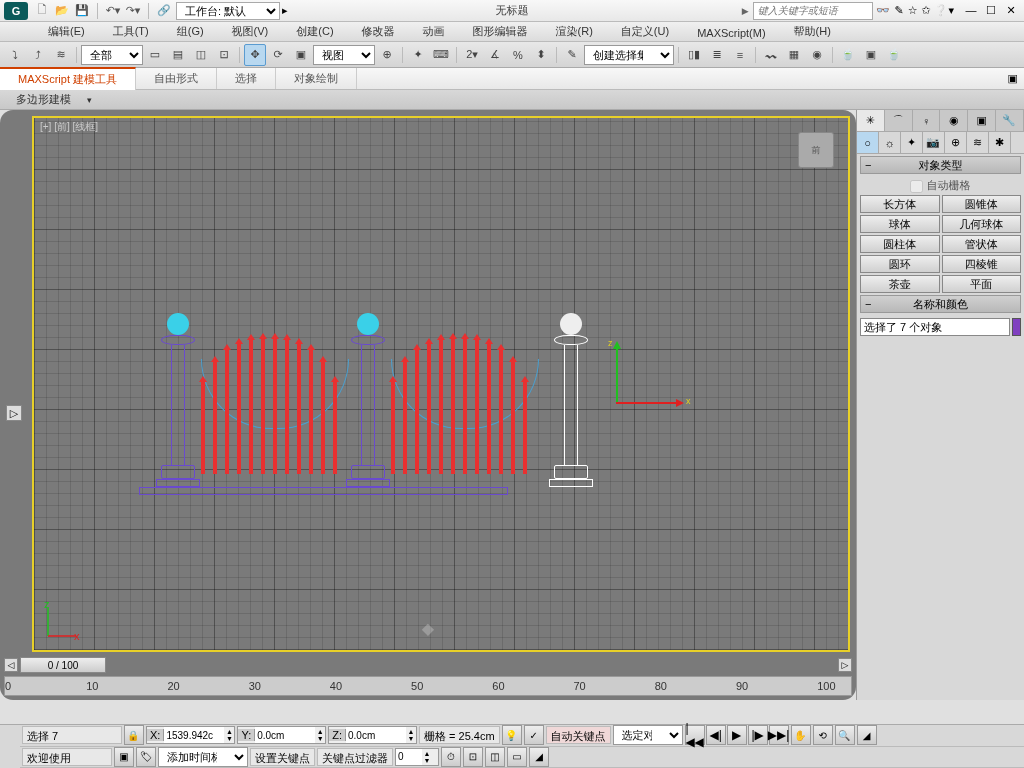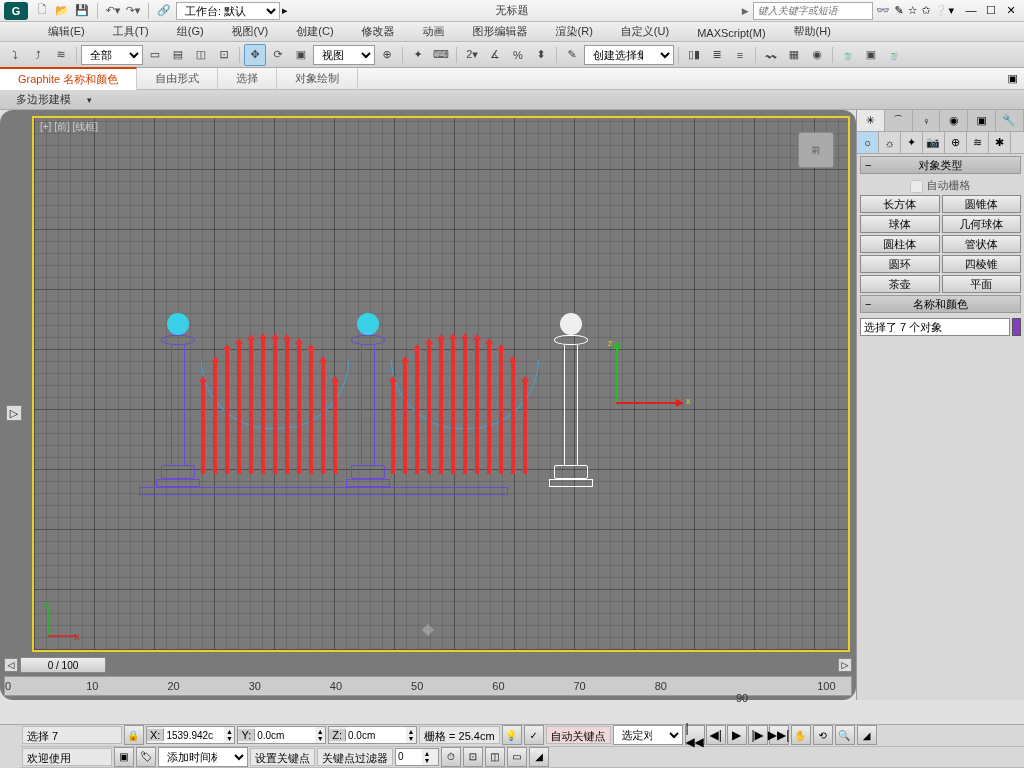--- a/index.html
+++ b/index.html
@@ -177,21 +177,21 @@
   <div class="tbtn">〰</div>
   <div class="tbtn">▦</div>
   <div class="tbtn">◉</div>
   <div class="tb-sep"></div>
   <div class="tbtn">🍵</div>
   <div class="tbtn">▣</div>
   <div class="tbtn">🍵</div>
 </div>
 
 <div class="ribbon-tabs">
-  <div class="ribbon-tab active">Graphite 名称和颜色</div>
+  <div class="ribbon-tab active">MAXScript 建模工具</div>
   <div class="ribbon-tab">自由形式</div>
   <div class="ribbon-tab">选择</div>
   <div class="ribbon-tab">对象绘制</div>
   <div style="margin-left:auto;padding:0 6px;cursor:pointer">▣</div>
 </div>
 <div class="ribbon-bar">
   <span>多边形建模</span>
     <span style="font-size:9px">▾</span>
 </div>
 
@@ -285,21 +285,21 @@
       <div class="ruler" id="ruler">
           <span style="left: 0%;">0</span>
           <span style="left: 9.6%;">10</span>
           <span style="left: 19.2%;">20</span>
           <span style="left: 28.8%;">30</span>
           <span style="left: 38.4%;">40</span>
           <span style="left: 48%;">50</span>
           <span style="left: 57.6%;">60</span>
           <span style="left: 67.2%;">70</span>
           <span style="left: 76.8%;">80</span>
-          <span style="left: 86.4%; margin-top: 12px;">90</span>
+          <span style="left: 86.4%;">90</span>
           <span style="left: 96%;">100</span>
         </div>
     </div>
     <div class="watermark">◆</div>
   </div>
 
   <div class="cmd-panel">
     <div class="cmd-tabs">
       <div class="cmd-tab active">✳</div>
       <div class="cmd-tab">⌒</div>

